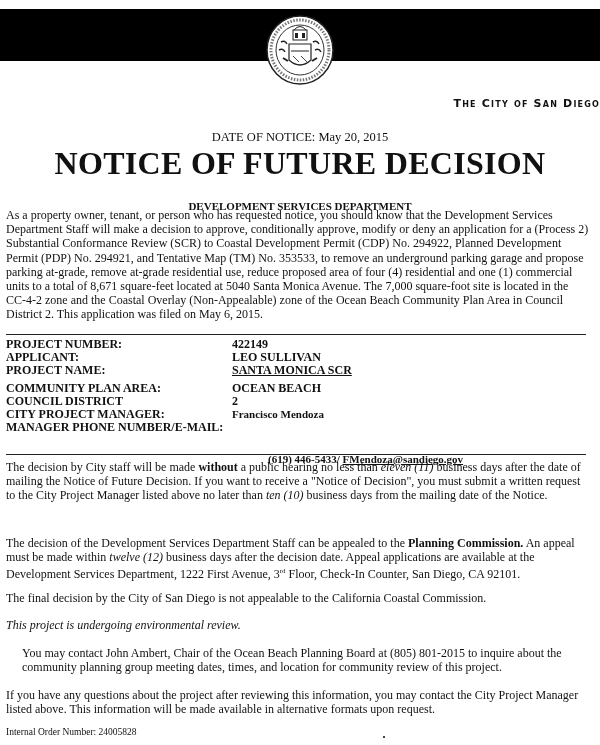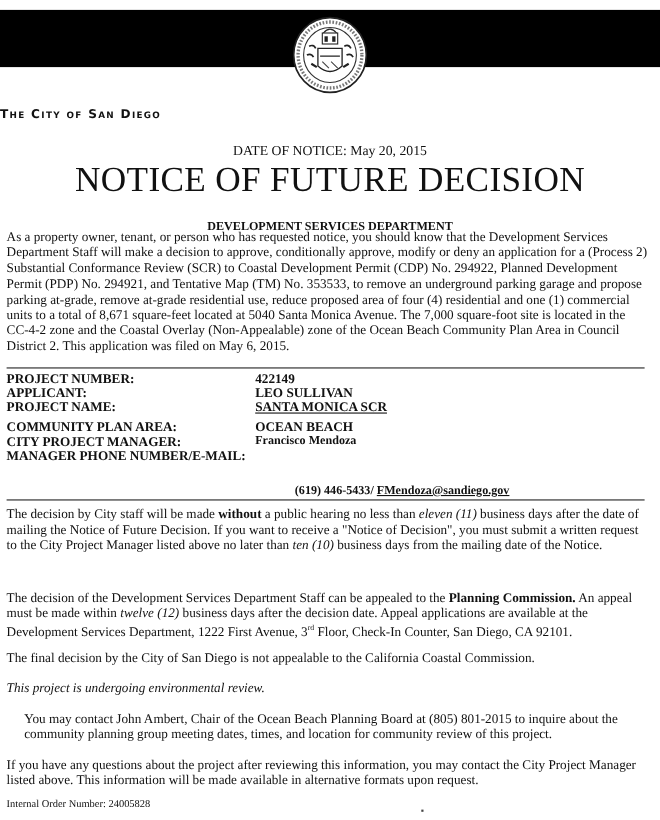--- a/index.html
+++ b/index.html
@@ -8,31 +8,31 @@
       font-family: "Liberation Serif", serif; color: #111;
     }
     .band {
       position: absolute; left: 0; top: 9px; width: 600px; height: 52px;
       background: #000;
     }
     .seal {
       position: absolute; left: 265px; top: 14px; width: 70px; height: 72px;
     }
     .city-name {
-      position: absolute; left: 0; top: 97px; width: 600px; text-align: left;
+      position: absolute; left: 0; top: 97px; width: 600px; text-align: right;
       font-family: "DejaVu Sans", sans-serif; font-size: 11px; letter-spacing: 1.2px;
       font-variant: small-caps; font-weight: 600; color: #111;
     }
     .date-line {
       position: absolute; left: 0; top: 130px; width: 600px; text-align: center;
       font-weight: normal; font-size: 12.5px;
     }
     .title {
       position: absolute; left: 0; top: 144px; width: 600px; text-align: center;
-      font-weight: normal; font-size: 32px; letter-spacing: 0.3px; line-height: 38px;
+      font-weight: bold; font-size: 32px; letter-spacing: 0.3px; line-height: 38px;
     }
     .dept {
       position: absolute; left: 0; top: 184px; width: 600px; text-align: center;
       font-weight: bold; font-size: 11px; margin-top: 16px;
     }
     .para {
       position: absolute; left: 6px; width: 585px; font-size: 12px; line-height: 14.2px;
     }
     .rule {
       position: absolute; left: 6px; width: 580px; height: 1px; background: #222;
@@ -100,20 +100,24 @@
   <div class="row">
     <span class="lbl">PROJECT NAME:</span>
     <span class="val u">SANTA MONICA SCR</span>
   </div>
   <div class="gap"></div>
   <div class="row">
     <span class="lbl">COMMUNITY PLAN AREA:</span>
     <span class="val">OCEAN BEACH</span>
   </div>
   <div class="row">
+    <span class="lbl">COUNCIL DISTRICT</span>
+    <span class="val">2</span>
+  </div>
+  <div class="row">
     <span class="lbl">CITY PROJECT MANAGER:</span>
     <span class="val" style="font-size:11px;">Francisco Mendoza</span>
   </div>
   <div class="row">
     <span class="lbl">MANAGER PHONE NUMBER/E-MAIL:</span>
     <span class="val phone" style="font-size:11px;">
       <span>(619) 446-5433/</span>
       <span class="u">FMendoza@sandiego.gov</span>
     </span>
   </div>

